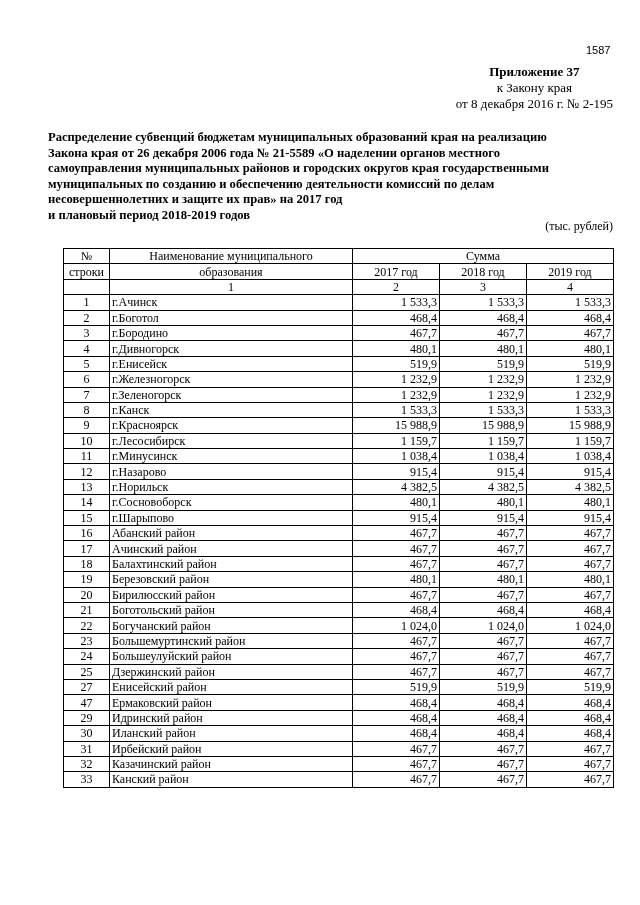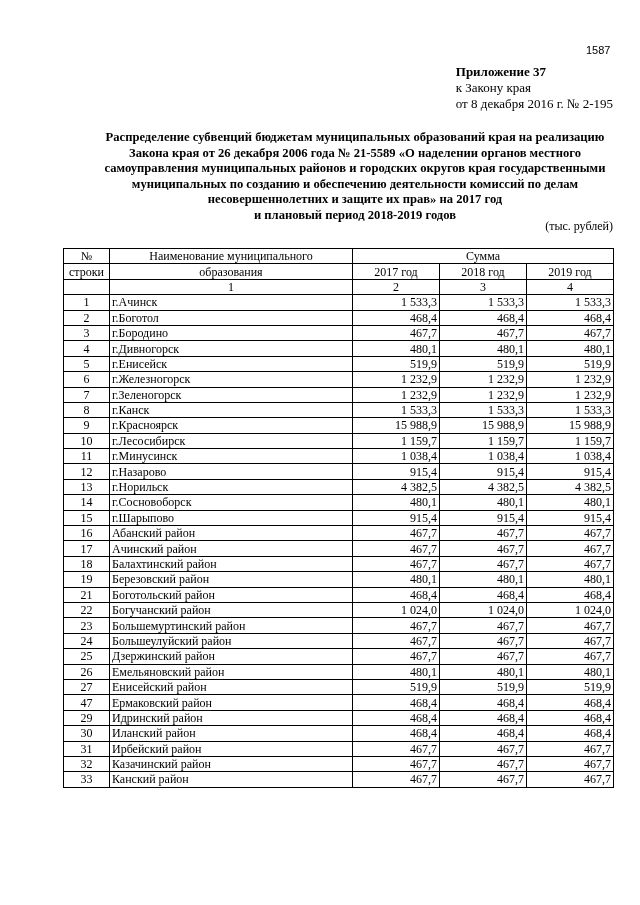--- a/index.html
+++ b/index.html
@@ -5,27 +5,27 @@
   html, body { margin: 0; padding: 0; background: #ffffff; }
   body {
     width: 640px; height: 905px; position: relative; overflow: hidden;
     font-family: "Liberation Serif", "DejaVu Serif", serif; color: #000;
   }
   .page-number {
     position: absolute; top: 44px; left: 566px;
     font-family: "Liberation Sans", "DejaVu Sans", sans-serif; font-size: 11px; margin-left: 20px;
   }
   .appendix {
-    position: absolute; top: 64px; right: 27px; text-align: left;
+    position: absolute; top: 64px; right: 27px; text-align: center;
     font-size: 13px; line-height: 16px;
   }
   .appendix .title { font-weight: bold; }
   .doc-title {
-    position: absolute; top: 130px; left: 78px; width: 554px;
-    text-align: center; font-weight: bold; font-size: 12.6px; line-height: 15.5px;
+    position: absolute; top: 130px; left: 48px; width: 554px;
+    font-weight: bold; font-size: 12.6px; line-height: 15.5px;
   }
   .units {
     position: absolute; top: 219px; right: 27px; font-size: 12px;
   }
   table.grid {
     position: absolute; top: 248px; left: 63px;
     border-collapse: collapse; table-layout: fixed; width: 551px;
     font-size: 12px;
   }
   table.grid td, table.grid th {
@@ -218,20 +218,27 @@
         <td class="right">467,7</td>
       </tr>
       <tr>
         <td class="center">19</td>
         <td class="left">Березовский район</td>
         <td class="right">480,1</td>
         <td class="right">480,1</td>
         <td class="right">480,1</td>
       </tr>
       <tr>
+        <td class="center">20</td>
+        <td class="left">Бирилюсский район</td>
+        <td class="right">467,7</td>
+        <td class="right">467,7</td>
+        <td class="right">467,7</td>
+      </tr>
+      <tr>
         <td class="center">21</td>
         <td class="left">Боготольский район</td>
         <td class="right">468,4</td>
         <td class="right">468,4</td>
         <td class="right">468,4</td>
       </tr>
       <tr>
         <td class="center">22</td>
         <td class="left">Богучанский район</td>
         <td class="right">1 024,0</td>
@@ -253,27 +260,20 @@
         <td class="right">467,7</td>
       </tr>
       <tr>
         <td class="center">25</td>
         <td class="left">Дзержинский район</td>
         <td class="right">467,7</td>
         <td class="right">467,7</td>
         <td class="right">467,7</td>
       </tr>
       <tr>
-        <td class="center">26</td>
-        <td class="left">Емельяновский район</td>
-        <td class="right">480,1</td>
-        <td class="right">480,1</td>
-        <td class="right">480,1</td>
-      </tr>
-      <tr>
         <td class="center">27</td>
         <td class="left">Енисейский район</td>
         <td class="right">519,9</td>
         <td class="right">519,9</td>
         <td class="right">519,9</td>
       </tr>
       <tr>
         <td class="center">47</td>
         <td class="left">Ермаковский район</td>
         <td class="right">468,4</td>

